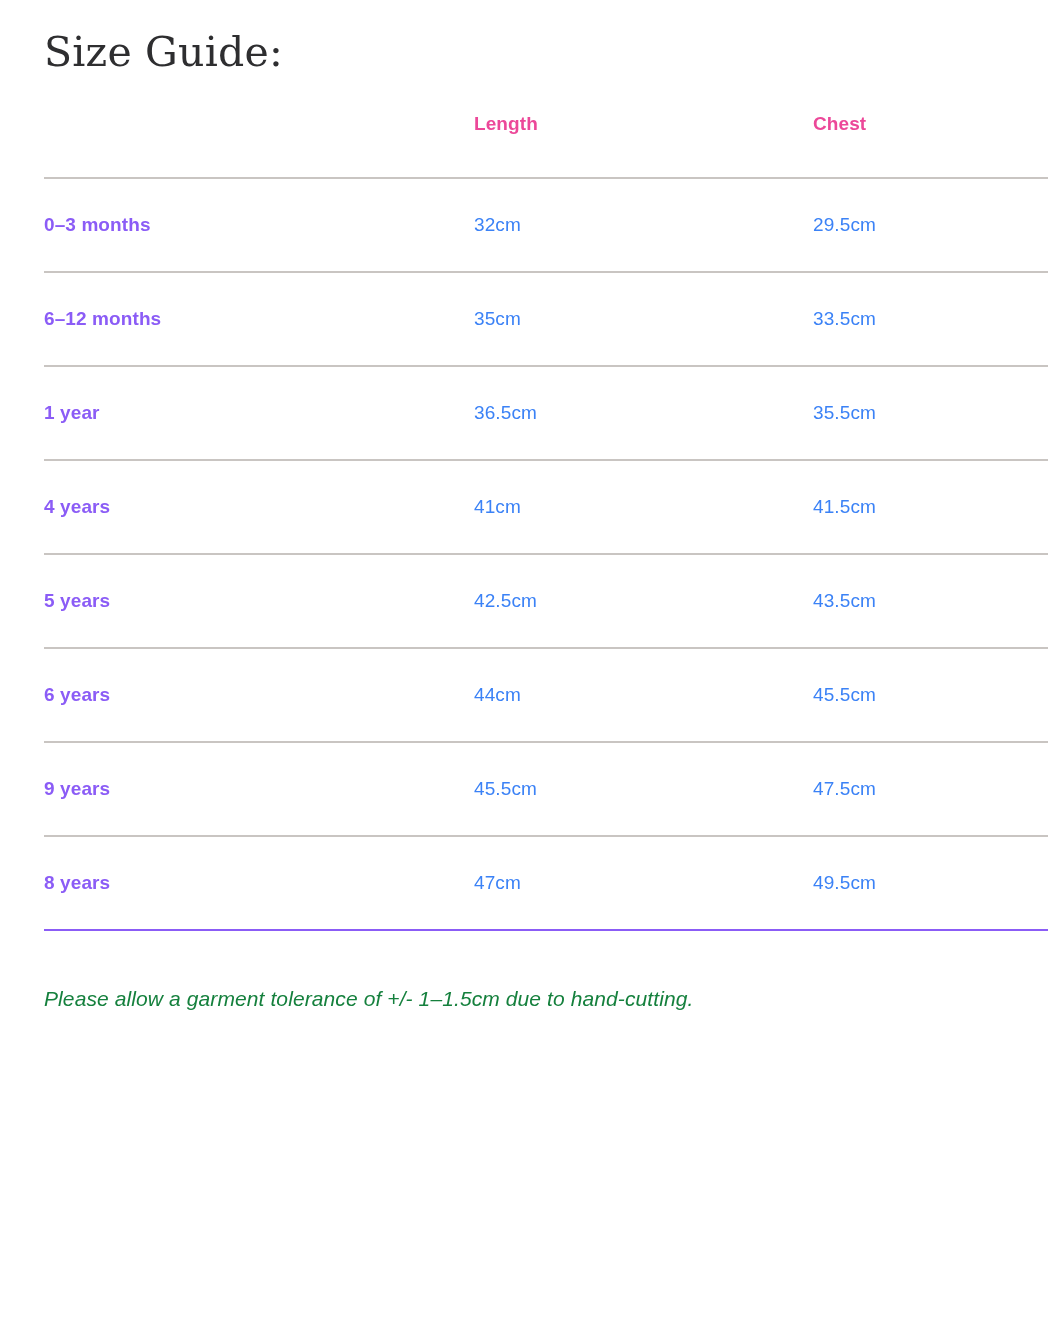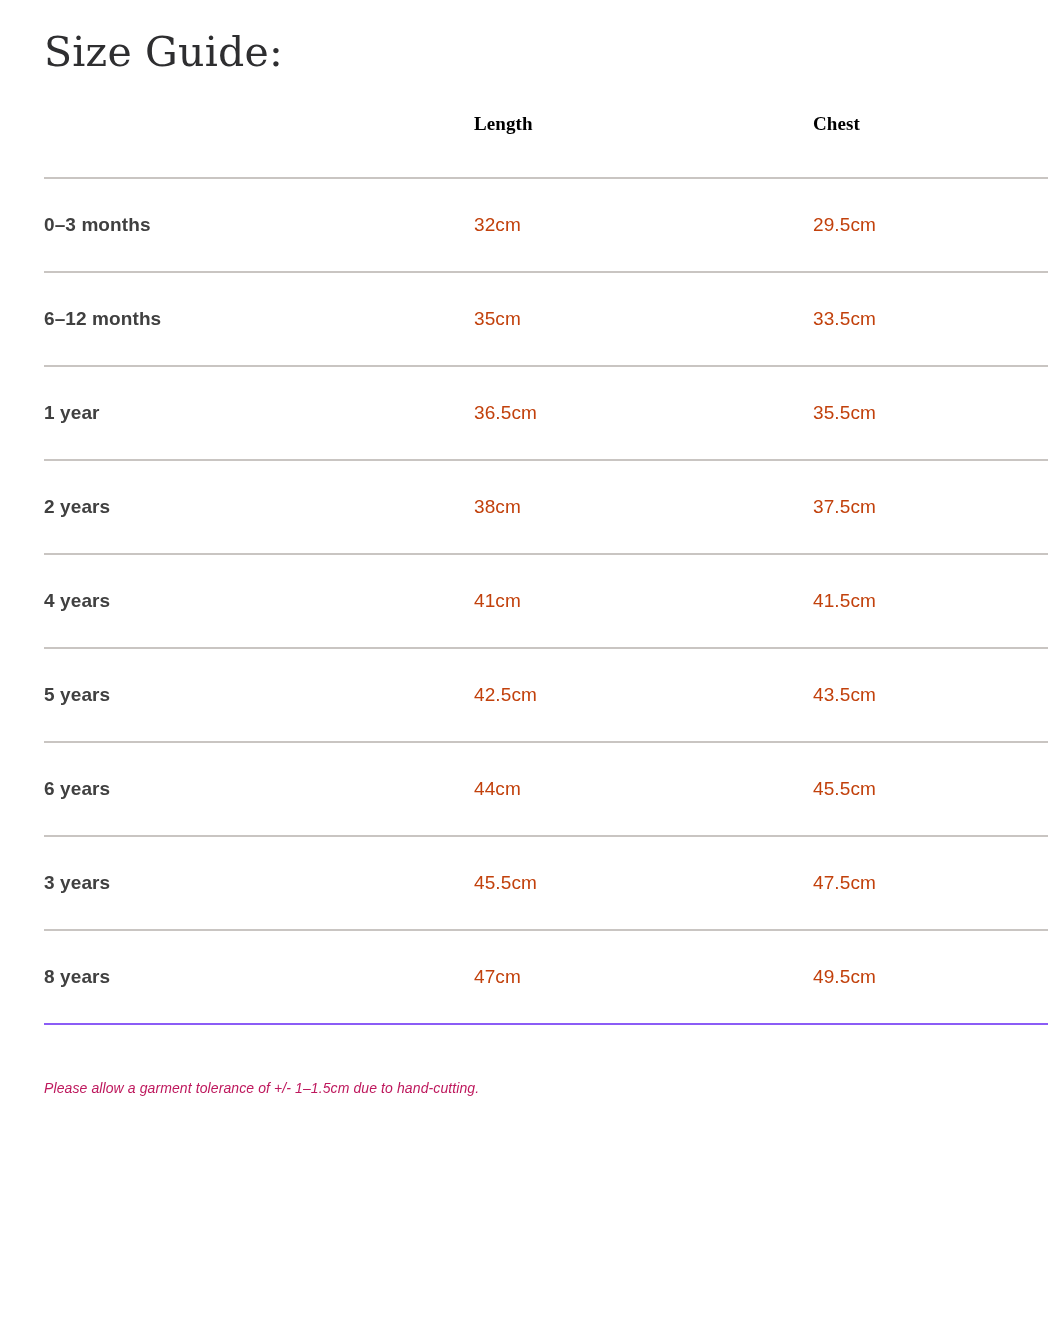--- a/index.html
+++ b/index.html
@@ -46,56 +46,55 @@
   }
 
   .size-table col.col-size  { width: 430px; }
   .size-table col.col-len   { width: 339px; }
   .size-table col.col-chest { width: 235px; }
 
   .size-table thead th {
     text-align: left;
     font-size: 19px;
     font-weight: 700;
-    color: #000000;
+    color: #ec4899;
     letter-spacing: 0.1px;
     padding: 0 0 42px 0;
     vertical-align: bottom;
     border-bottom: 2px solid #c9c5c2;
-    font-family: Liberation Serif, serif;
   }
 
   .size-table thead th.th-size { }
 
   .size-table tbody td {
     font-size: 19px;
     line-height: 1.2;
-    color: #c2410c;
+    color: #3b82f6;
     letter-spacing: 0.1px;
     height: 94px;
     vertical-align: middle;
     border-bottom: 2px solid #c9c5c2;
     padding: 0;
   }
 
   .size-table tbody tr:last-child td {
     border-bottom: 2px solid #8b5cf6;
   }
 
   .size-table tbody td.cell-size {
     font-weight: 700;
-    color: #404040;
+    color: #8b5cf6;
   }
 
   
   .footer-note {
     margin-top: 54px;
-    font-size: 14px;
+    font-size: 21px;
     font-style: italic;
-    color: #be185d;
+    color: #15803d;
     letter-spacing: 0.1px;
     line-height: 1.3;
   }
 </style>
 </head>
 <body>
 
 <div class="page">
 
   <h1 class="page-title">Size Guide:</h1>
@@ -123,41 +122,36 @@
           <td class="cell-size">6–12 months</td>
           <td class="cell-length">35cm</td>
           <td class="cell-chest">33.5cm</td>
         </tr>
         <tr>
           <td class="cell-size">1 year</td>
           <td class="cell-length">36.5cm</td>
           <td class="cell-chest">35.5cm</td>
         </tr>
         <tr>
-          <td class="cell-size">2 years</td>
-          <td class="cell-length">38cm</td>
-          <td class="cell-chest">37.5cm</td>
-        </tr>
-        <tr>
           <td class="cell-size">4 years</td>
           <td class="cell-length">41cm</td>
           <td class="cell-chest">41.5cm</td>
         </tr>
         <tr>
           <td class="cell-size">5 years</td>
           <td class="cell-length">42.5cm</td>
           <td class="cell-chest">43.5cm</td>
         </tr>
         <tr>
           <td class="cell-size">6 years</td>
           <td class="cell-length">44cm</td>
           <td class="cell-chest">45.5cm</td>
         </tr>
         <tr>
-          <td class="cell-size">3 years</td>
+          <td class="cell-size">9 years</td>
           <td class="cell-length">45.5cm</td>
           <td class="cell-chest">47.5cm</td>
         </tr>
         <tr>
           <td class="cell-size">8 years</td>
           <td class="cell-length">47cm</td>
           <td class="cell-chest">49.5cm</td>
         </tr>
       </tbody>
   </table>

